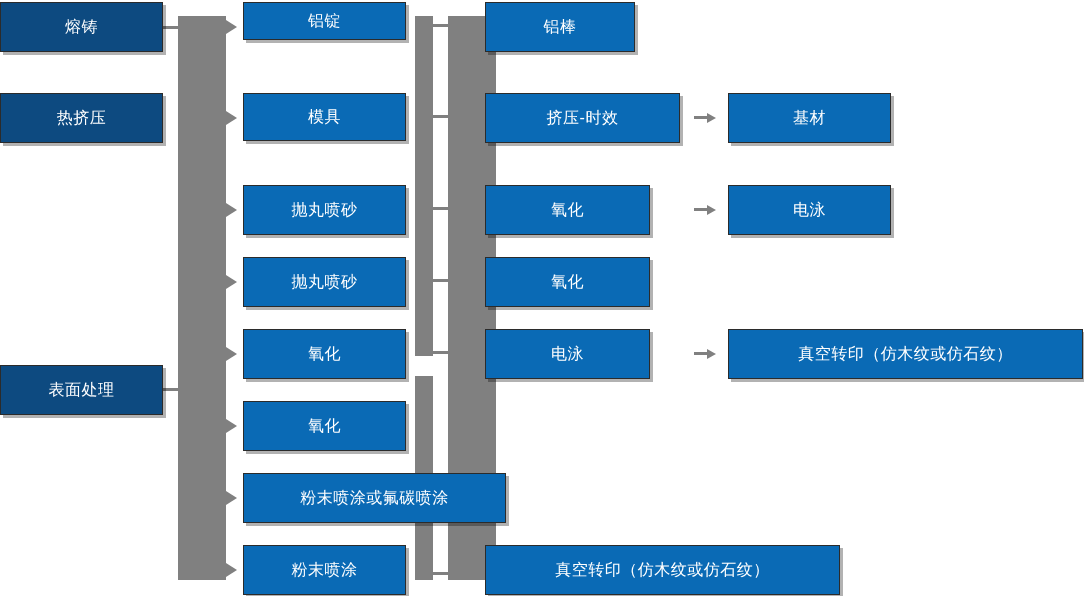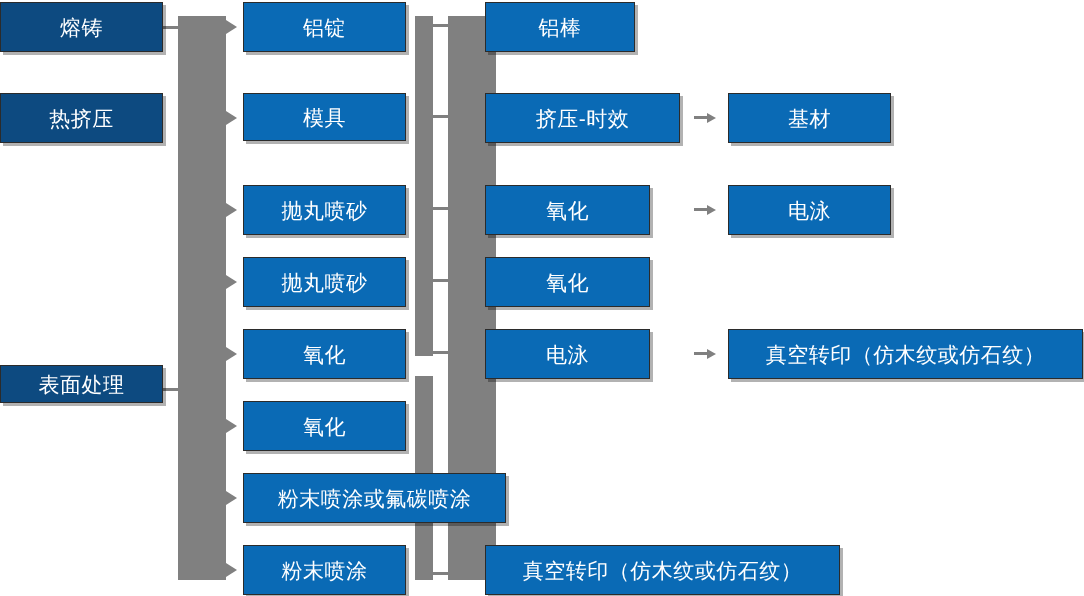--- a/index.html
+++ b/index.html
@@ -53,21 +53,21 @@
   
   .node {
     position: absolute;
     box-sizing: border-box;
     display: flex;
     align-items: center;
     justify-content: center;
     color: #ffffff;
     border: 1px solid #2b2b2b;
     box-shadow: 3px 3px 0 rgba(0,0,0,0.30);
-    font-size: 21px;
+    font-size: 16px;
     letter-spacing: 0.5px;
     line-height: 1;
     white-space: nowrap;
     user-select: none;
   }
   .node.dark  { background: #0d4a80; }
   .node.light { background: #0a6ab5; }
   .node .label { pointer-events: none; }
 </style>
 </head>
@@ -110,24 +110,24 @@
   <div class="thinline" style="left:694px; top:208px; width:14px; height:3px;"></div>
   <div class="thinline" style="left:694px; top:352px; width:14px; height:3px;"></div>
 
   <div id="nodes">
       <div class="node dark" style="left: 0px; top: 2px; width: 163px; height: 50px;">
         <span class="label">熔铸</span>
       </div>
       <div class="node dark" style="left: 0px; top: 93px; width: 163px; height: 50px; justify-content: center;">
         <span class="label">热挤压</span>
       </div>
-      <div class="node dark" style="left: 0px; top: 365px; width: 163px; height: 38px;">
+      <div class="node dark" style="left: 0px; top: 365px; width: 163px; height: 50px;">
         <span class="label">表面处理</span>
       </div>
-      <div class="node light" style="left: 243px; top: 2px; width: 163px; height: 50px;">
+      <div class="node light" style="left: 243px; top: 2px; width: 163px; height: 38px;">
         <span class="label">铝锭</span>
       </div>
       <div class="node light" style="left: 243px; top: 93px; width: 163px; height: 48px;">
         <span class="label">模具</span>
       </div>
       <div class="node light" style="left: 243px; top: 185px; width: 163px; height: 50px;">
         <span class="label">抛丸喷砂</span>
       </div>
       <div class="node light" style="left: 243px; top: 257px; width: 163px; height: 50px;">
         <span class="label">抛丸喷砂</span>

